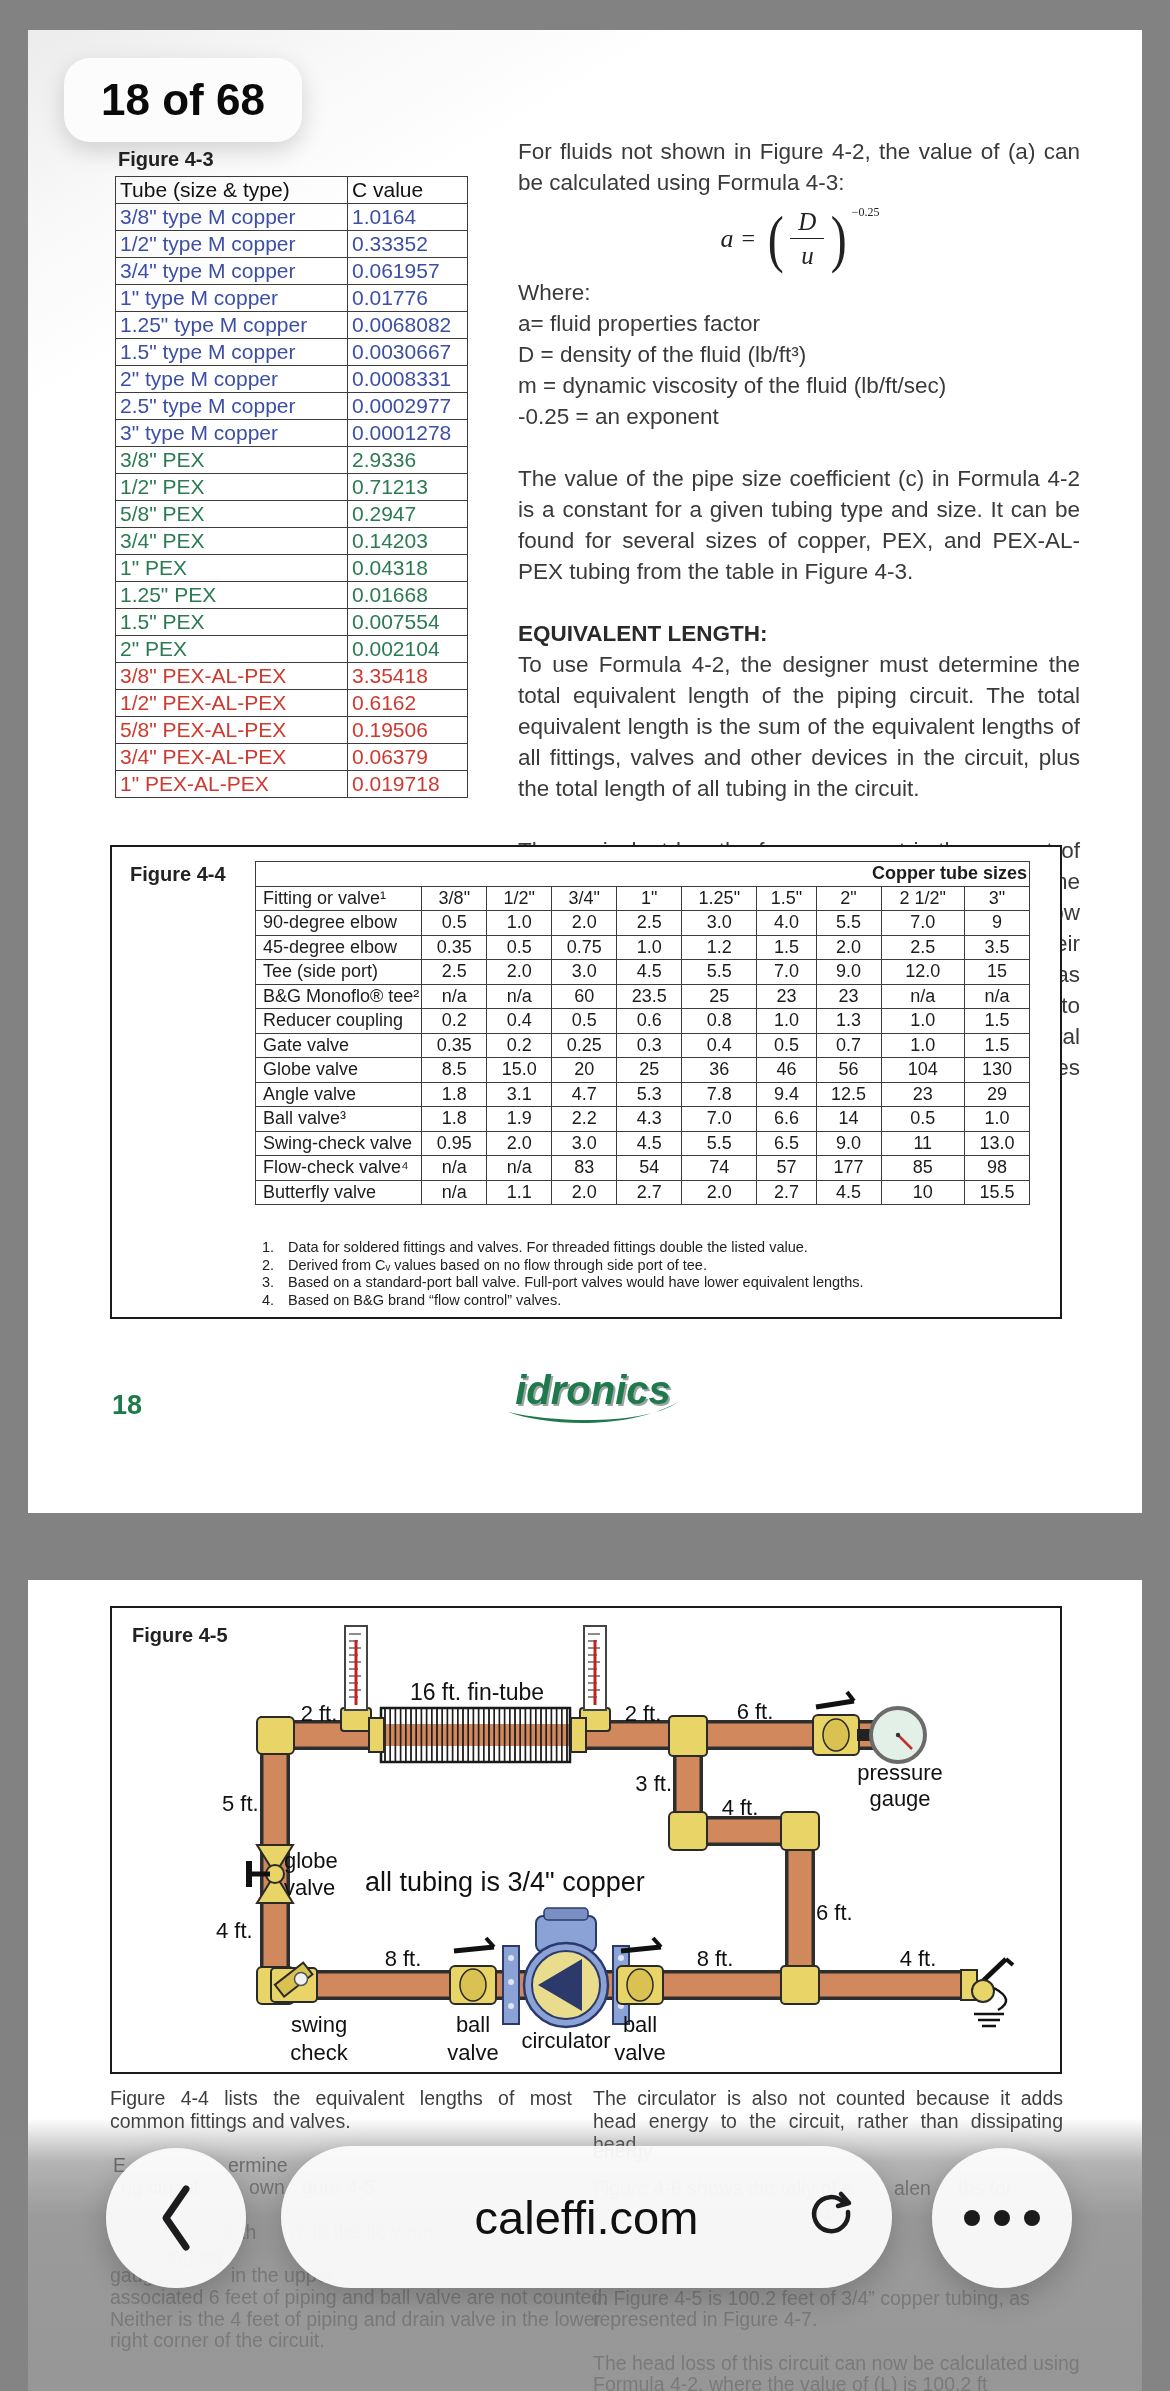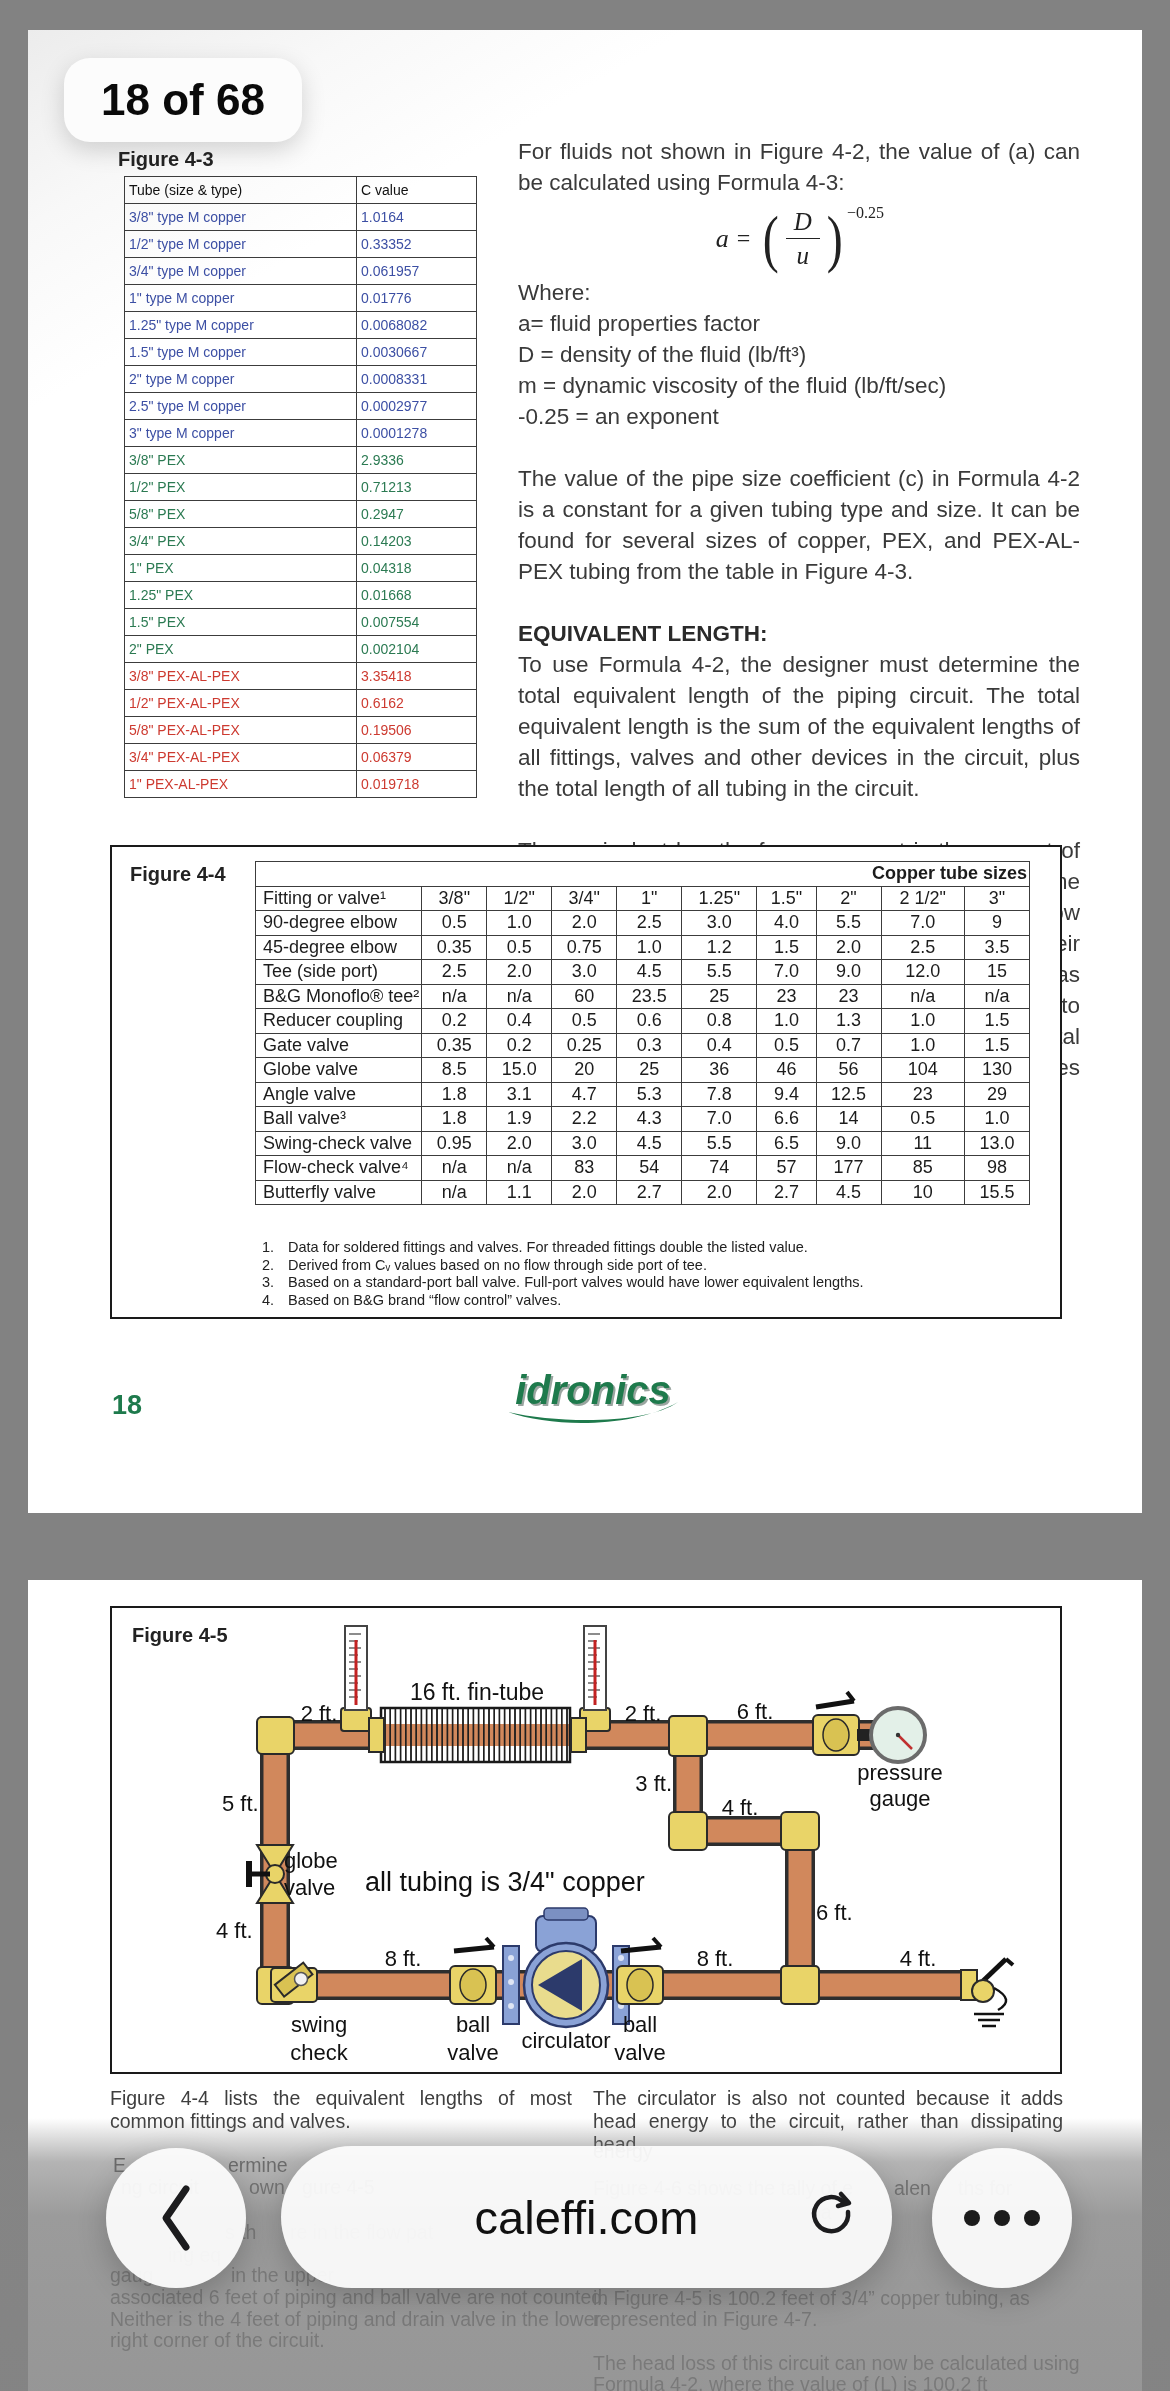--- a/index.html
+++ b/index.html
@@ -9,39 +9,39 @@
   .page1{top:30px;height:1483px;background:linear-gradient(150deg,#ececec 0px,#f8f8f8 170px,#ffffff 330px);text-decoration:underline;}
   .page2{top:1580px;height:811px;overflow:hidden;}
 
   
   .pill18{position:absolute;left:36px;top:28px;width:238px;height:84px;border-radius:26px;background:#fcfcfc;
     box-shadow:0 8px 24px rgba(0,0,0,0.16);display:flex;align-items:center;justify-content:center;
     font-size:44px;font-weight:700;color:#0a0a0a;letter-spacing:0;}
 
   
   .fig43-label{position:absolute;left:90px;top:118px;font-size:20px;font-weight:700;color:#222;}
-  table.fig43{position:absolute;left:87px;top:146px;border-collapse:collapse;width:353px;font-size:14px;margin-left:9px;}
+  table.fig43{position:absolute;left:87px;top:146px;border-collapse:collapse;width:353px;font-size:21px;}
   table.fig43 th,table.fig43 td{border:1.5px solid #3c3c3c;height:26px;padding:0 3px 0 4px;text-align:left;font-weight:400;white-space:nowrap;}
   table.fig43 th{color:#111;}
   table.fig43 td.cv{width:112px;}
 
   
   .rightcol{position:absolute;left:490px;top:106px;width:562px;color:#3a3a3a;font-size:22.5px;line-height:31px;}
   .rightcol p{margin:0;text-align:justify;}
   .rightcol .sp{margin-top:31px;}
   .eqhead{font-weight:700;color:#2a2a2a;margin-top:31px;}
   .whereblock div{white-space:nowrap;}
   .formula{display:flex;align-items:center;justify-content:center;margin:8px 0 6px 0;font-family:"Liberation Serif",serif;color:#222;}
   .formula .lhs{font-style:italic;font-size:26px;margin-right:8px;}
   .formula .eqs{font-size:24px;margin-right:10px;}
   .formula .paren{font-size:64px;font-weight:200;line-height:60px;transform:scaleX(0.75);}
   .formula .frac{display:inline-flex;flex-direction:column;align-items:center;margin:0 4px;font-style:italic;font-size:25px;}
   .formula .num{border-bottom:1.6px solid #222;padding:0 8px 1px 8px;}
   .formula .den{padding-top:1px;}
-  .formula .exp{font-size:16px;position:relative;top:-26px;left:2px;font-style:normal;}
+  .formula .exp{font-size:12px;position:relative;top:-26px;left:2px;font-style:normal;}
 
   
   .fig44-box{position:absolute;left:82px;top:815px;width:948px;height:470px;border:2.5px solid #1a1a1a;background:#fff;}
   .fig44-label{position:absolute;left:18px;top:16px;font-size:20px;font-weight:700;color:#222;}
   table.fig44{position:absolute;left:143px;top:14px;border-collapse:collapse;width:775px;font-size:18px;color:#1c1c1c;}
   table.fig44 td,table.fig44 th{border:1.4px solid #3c3c3c;height:23.5px;padding:0 2px;text-align:center;font-weight:400;white-space:nowrap;}
   table.fig44 .lbl{text-align:left;padding-left:7px;width:137px;}
   table.fig44 .ttl{text-align:right;padding-left:7px;font-weight:700;}
   .fig44-notes{position:absolute;left:150px;top:392px;font-size:14.5px;line-height:17.5px;color:#222;}
   .fig44-notes .fn{display:flex;}

